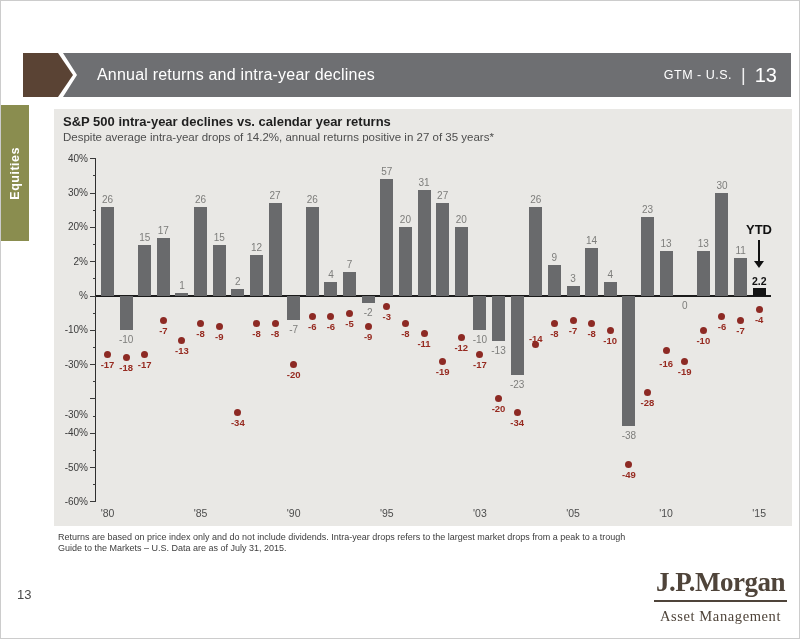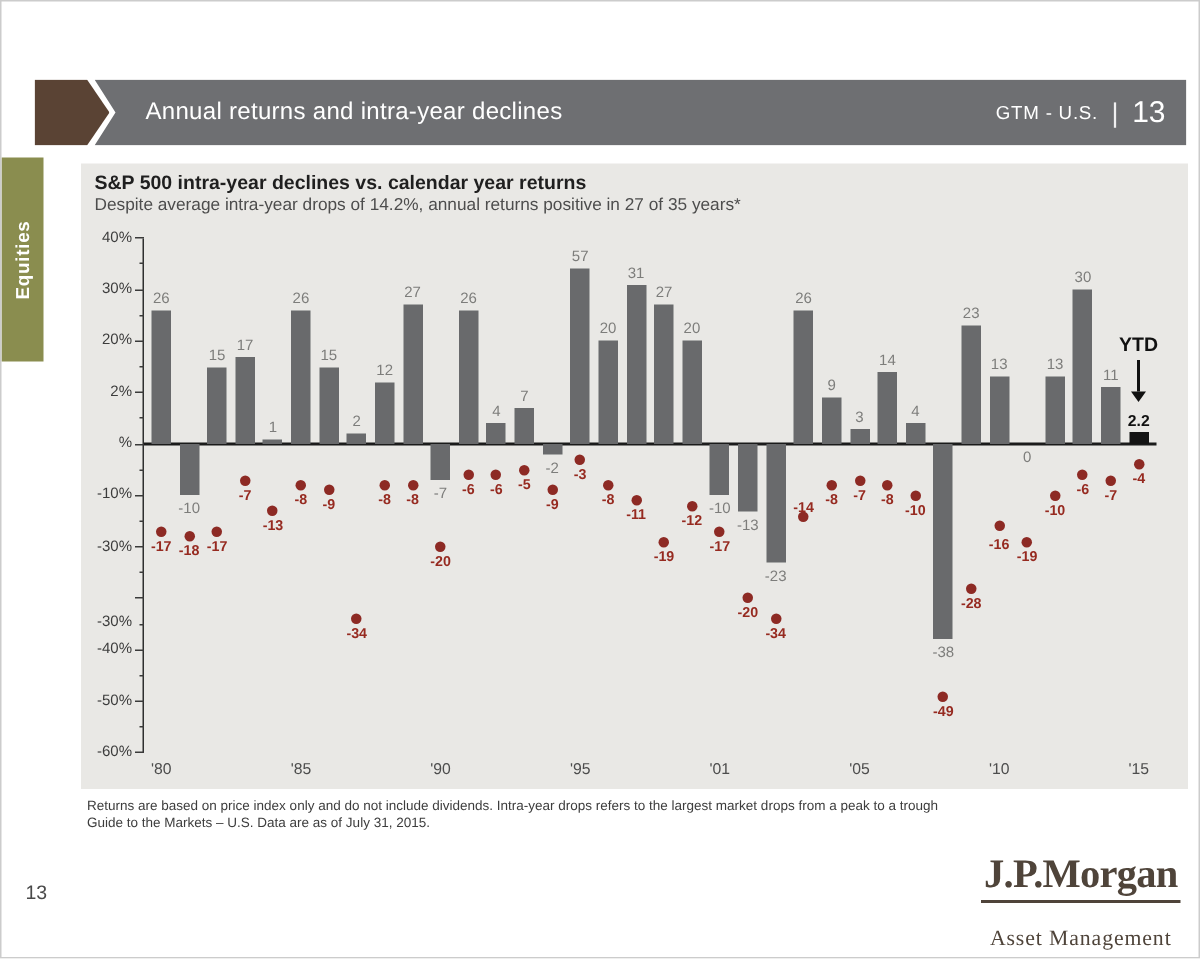--- a/index.html
+++ b/index.html
@@ -47,21 +47,21 @@
   .ytd-arrow-head{position:absolute;left:700px;top:152px;width:0;height:0;
         border-left:5px solid transparent;border-right:5px solid transparent;border-top:7px solid #111111;}
 
   
   .footer{position:absolute;left:57px;top:531px;width:690px;font-size:9px;line-height:11px;color:#3d3d3d;}
 
   
   .logo{position:absolute;right:12px;top:566px;text-align:center;color:#4f443a;}
   .logo-main{font-family:"Liberation Serif","DejaVu Serif",serif;font-size:27px;font-weight:bold;
         letter-spacing:-0.5px;border-bottom:2px solid #4f443a;padding:0 2px 2px 2px;}
-  .logo-sub{font-family:"Liberation Serif","DejaVu Serif",serif;font-size:14.5px;letter-spacing:0.6px;padding-top:16px;}
+  .logo-sub{font-family:"Liberation Serif","DejaVu Serif",serif;font-size:14.5px;letter-spacing:0.6px;padding-top:6px;}
 
   .page-number{position:absolute;left:16px;top:586px;font-size:13px;color:#4a4a4a;}
 </style>
 </head>
 <body>
 
 <div class="page">
 
   <div class="chevron-brown" style="background: rgb(90, 67, 52);"></div>
   <div class="header-bar" style="background: rgb(110, 111, 114);">
@@ -258,21 +258,21 @@
         <div class="dot" style="left: 664.46px; top: 204.08px; background: rgb(141, 42, 36);"></div>
         <div class="dotlabel" style="left: 652.96px; top: 212.08px; width: 30px;">-6</div>
         <div class="dot" style="left: 683.08px; top: 207.51px; background: rgb(141, 42, 36);"></div>
         <div class="dotlabel" style="left: 671.58px; top: 215.51px; width: 30px;">-7</div>
         <div class="dot" style="left: 701.7px; top: 197.22px; background: rgb(141, 42, 36);"></div>
         <div class="dotlabel" style="left: 690.2px; top: 205.22px; width: 30px;">-4</div>
         <div class="xlabel" style="left: 37.5px; top: 398px; width: 32px;">'80</div>
         <div class="xlabel" style="left: 130.6px; top: 398px; width: 32px;">'85</div>
         <div class="xlabel" style="left: 223.7px; top: 398px; width: 32px;">'90</div>
         <div class="xlabel" style="left: 316.8px; top: 398px; width: 32px;">'95</div>
-        <div class="xlabel" style="left: 409.9px; top: 398px; width: 32px;">'01</div>
+        <div class="xlabel" style="left: 409.9px; top: 398px; width: 32px;">'03</div>
         <div class="xlabel" style="left: 503px; top: 398px; width: 32px;">'05</div>
         <div class="xlabel" style="left: 596.1px; top: 398px; width: 32px;">'10</div>
         <div class="xlabel" style="left: 689.2px; top: 398px; width: 32px;">'15</div>
       </div>
   </div>
 
   <div class="footer">
     <div>Returns are based on price index only and do not include dividends. Intra-year drops refers to the largest market drops from a peak to a trough</div>
     <div>Guide to the Markets – U.S. Data are as of July 31, 2015.</div>
   </div>

